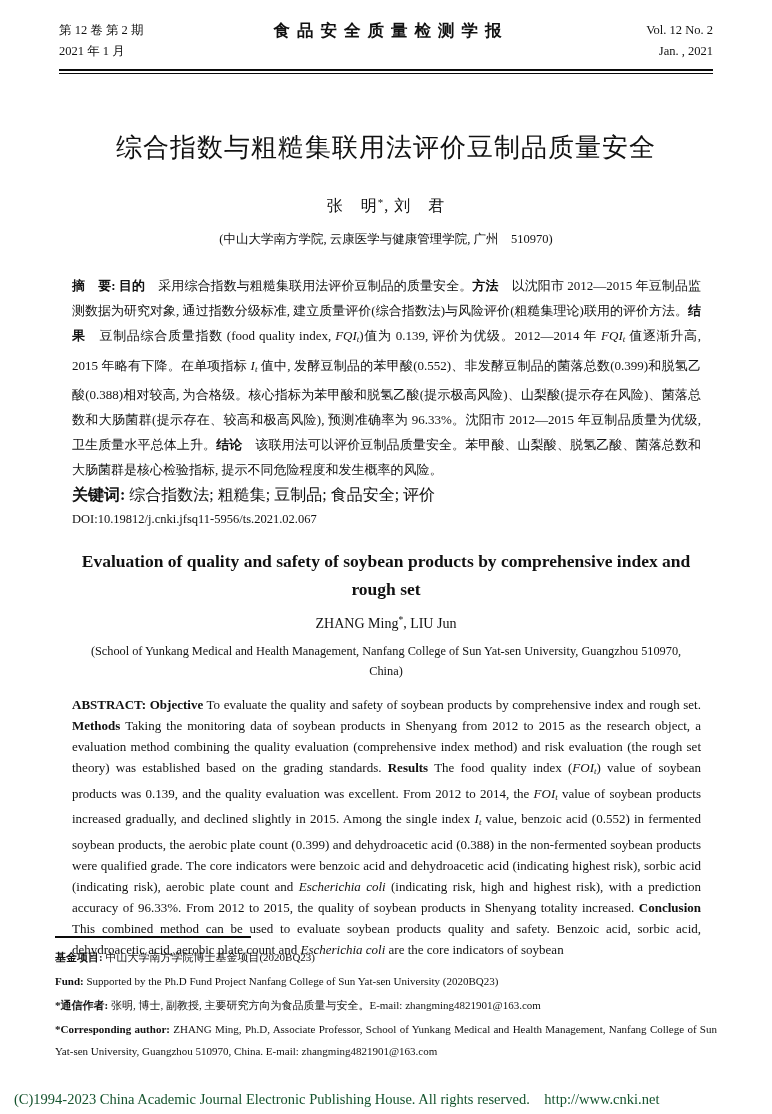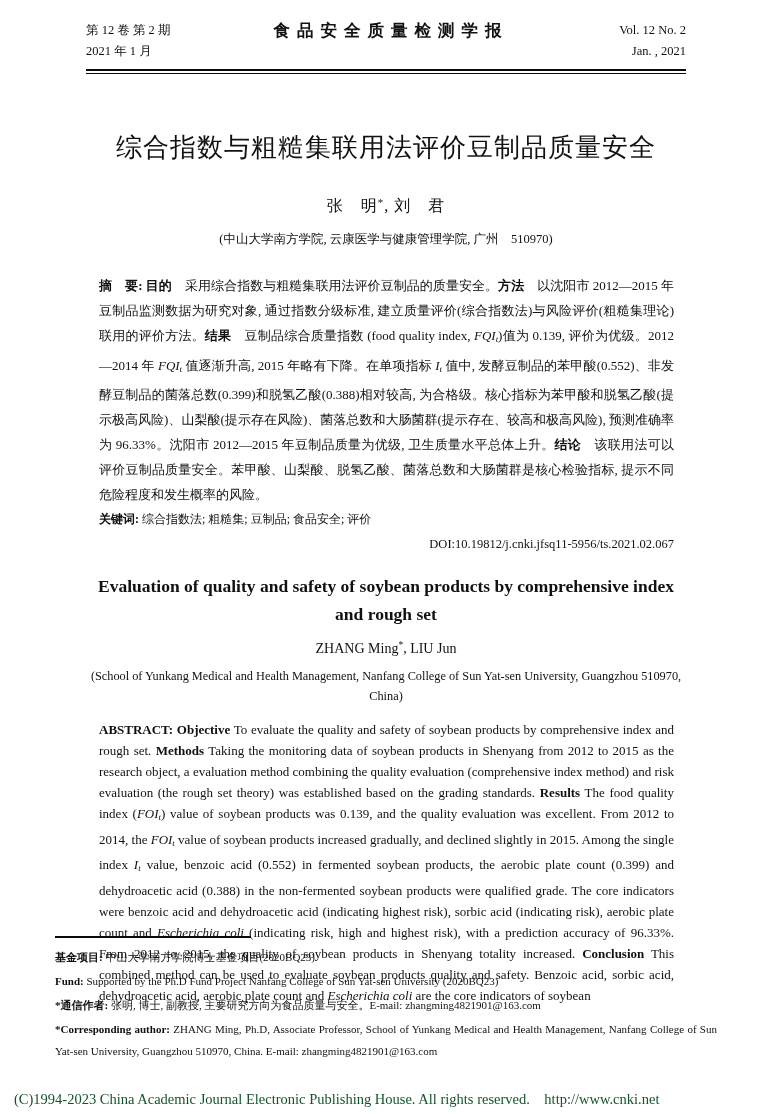--- a/index.html
+++ b/index.html
@@ -2,42 +2,42 @@
 <html><head>
 <meta charset="utf-8">
 <style>
   html,body{margin:0;padding:0;background:#e8e8e8;}
   .page{
     position:relative;
     width:772px;height:1114px;
     margin:0 auto;
     background:#ffffff;
     box-sizing:border-box;
-    padding:0 86px;
+    padding:0 59px;
     overflow:hidden;
     font-family:"Liberation Serif","DejaVu Serif",serif;
     color:#111;
   }
   
   .jheader{display:flex;justify-content:space-between;align-items:flex-start;padding-top:20px;}
   .jheader .col{line-height:21px;font-size:12.5px;}
   .jheader .left{text-align:left;min-width:120px;}
   .jheader .right{text-align:right;min-width:110px;}
   .jheader .center{text-align:center;flex:1;}
   .jname-cn{font-size:16.5px;letter-spacing:7px;font-weight:700;line-height:22px;}
   .jname-en{font-size:13.5px;line-height:21px;}
   .double-rule{margin-top:7px;height:2px;border-top:2.2px solid #0a0a0a;border-bottom:1.2px solid #0a0a0a;}
   
   .title-cn{margin:54px 0 0 0;text-align:center;font-size:26px;font-weight:500;letter-spacing:1px;line-height:40px;}
   .authors-cn{margin-top:28px;text-align:center;font-size:16px;letter-spacing:1px;}
   .affil-cn{margin-top:14px;text-align:center;font-size:12.5px;}
   
   .abstract-cn{margin:25px 0 0 0;padding:0 12px 0 13px;font-size:13px;line-height:25px;text-align:justify;}
-  .kw-line{margin:0;padding:0 12px 0 13px;font-size:12px;line-height:25px;}
-  .doi-line{margin:0;padding:0 12px 0 13px;font-size:12.5px;line-height:25px;text-align:right;}
+  .kw-line{margin:0;padding:0 12px 0 13px;font-size:16px;line-height:25px;}
+  .doi-line{margin:0;padding:0 12px 0 13px;font-size:12.5px;line-height:25px;}
   
   .title-en{margin:15px auto 0 auto;max-width:625px;text-align:center;font-size:17.5px;font-weight:bold;line-height:28px;}
   .authors-en{margin-top:12px;text-align:center;font-size:14px;}
   .affil-en{margin:9px auto 0 auto;max-width:600px;text-align:center;font-size:12.3px;line-height:20px;}
   .abstract-en{margin:13px 0 0 0;padding:0 12px 0 13px;font-size:13px;line-height:21px;text-align:justify;}
   
   .footnote{position:absolute;left:55px;right:55px;top:936px;}
   .fn-rule{width:196px;height:0;border-top:2px solid #0a0a0a;margin-bottom:8px;}
   .footnote p{margin:0 0 2px 0;font-size:11px;line-height:22px;text-align:justify;}
   

